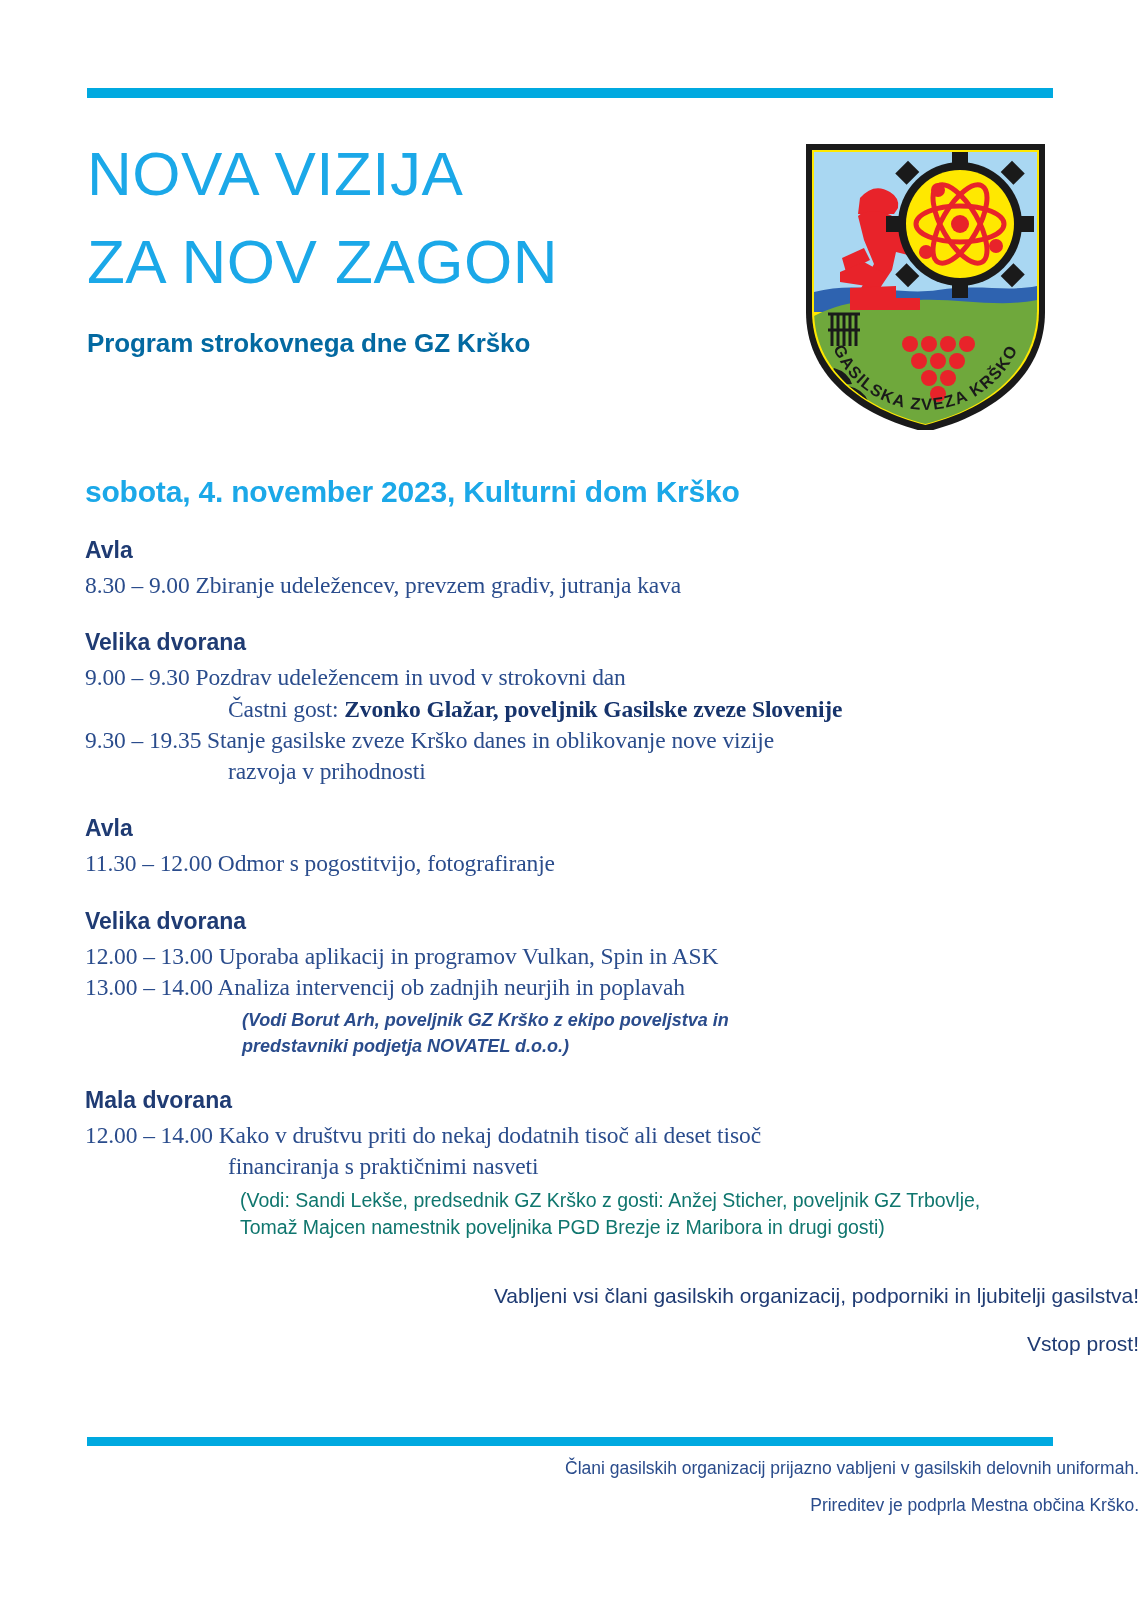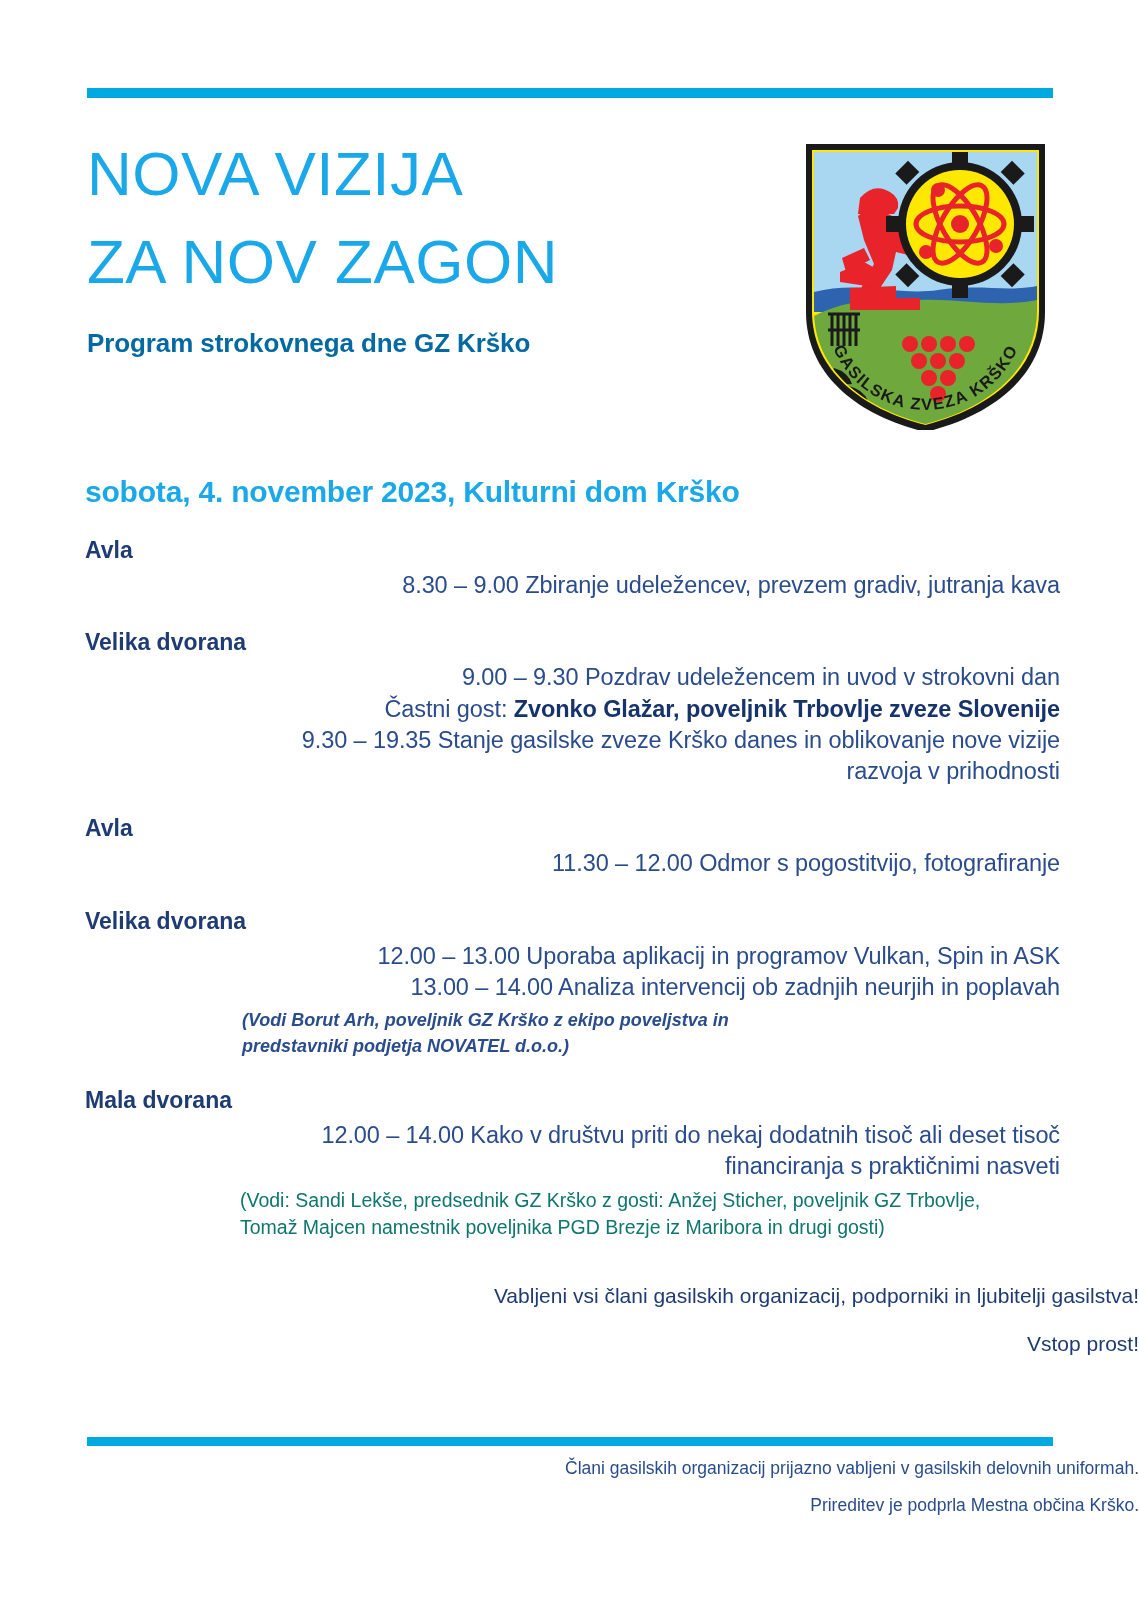--- a/index.html
+++ b/index.html
@@ -94,27 +94,26 @@
   }
   .room {
     font-family: "Liberation Sans", sans-serif;
     font-weight: bold;
     font-size: 23px;
     color: #1F3B73;
     margin-bottom: 6px;
   }
   .room.spaced { margin-top: 28px; }
   .entry {
-    font-family: Liberation Sans, sans-serif;
+    font-family: Liberation Serif, serif;
     font-weight: normal;
     font-size: 23.5px;
     line-height: 1.33;
     color: #2A4C8C;
     letter-spacing: -0.1px;
-    text-align: right;
   }
   .entry .indent {
     display: block;
     padding-left: 143px;
   }
   .entry .indent-guest {
     display: block;
     padding-left: 143px;
   }
   .guest-name {
@@ -289,21 +288,21 @@
 
     <div class="date-line">sobota, 4. november 2023, Kulturni dom Krško</div>
 
     <div class="room">Avla</div>
     <div class="entry">8.30 – 9.00 Zbiranje udeležencev, prevzem gradiv, jutranja kava</div>
 
     <div class="room spaced">Velika dvorana</div>
     <div class="entry">9.00 – 9.30 Pozdrav udeležencem in uvod v strokovni dan</div>
     <div class="entry">
       <span class="indent-guest">
-        <span>Častni gost: </span><span class="guest-name">Zvonko Glažar, poveljnik Trbovlje zveze Slovenije</span>
+        <span>Častni gost: </span><span class="guest-name">Zvonko Glažar, poveljnik Gasilske zveze Slovenije</span>
       </span>
     </div>
     <div class="entry">
       <span>9.30 – 19.35 Stanje gasilske zveze Krško danes in oblikovanje nove vizije</span>
       <span class="indent">razvoja v prihodnosti</span>
     </div>
 
     <div class="room spaced">Avla</div>
     <div class="entry">11.30 – 12.00 Odmor s pogostitvijo, fotografiranje</div>
 

